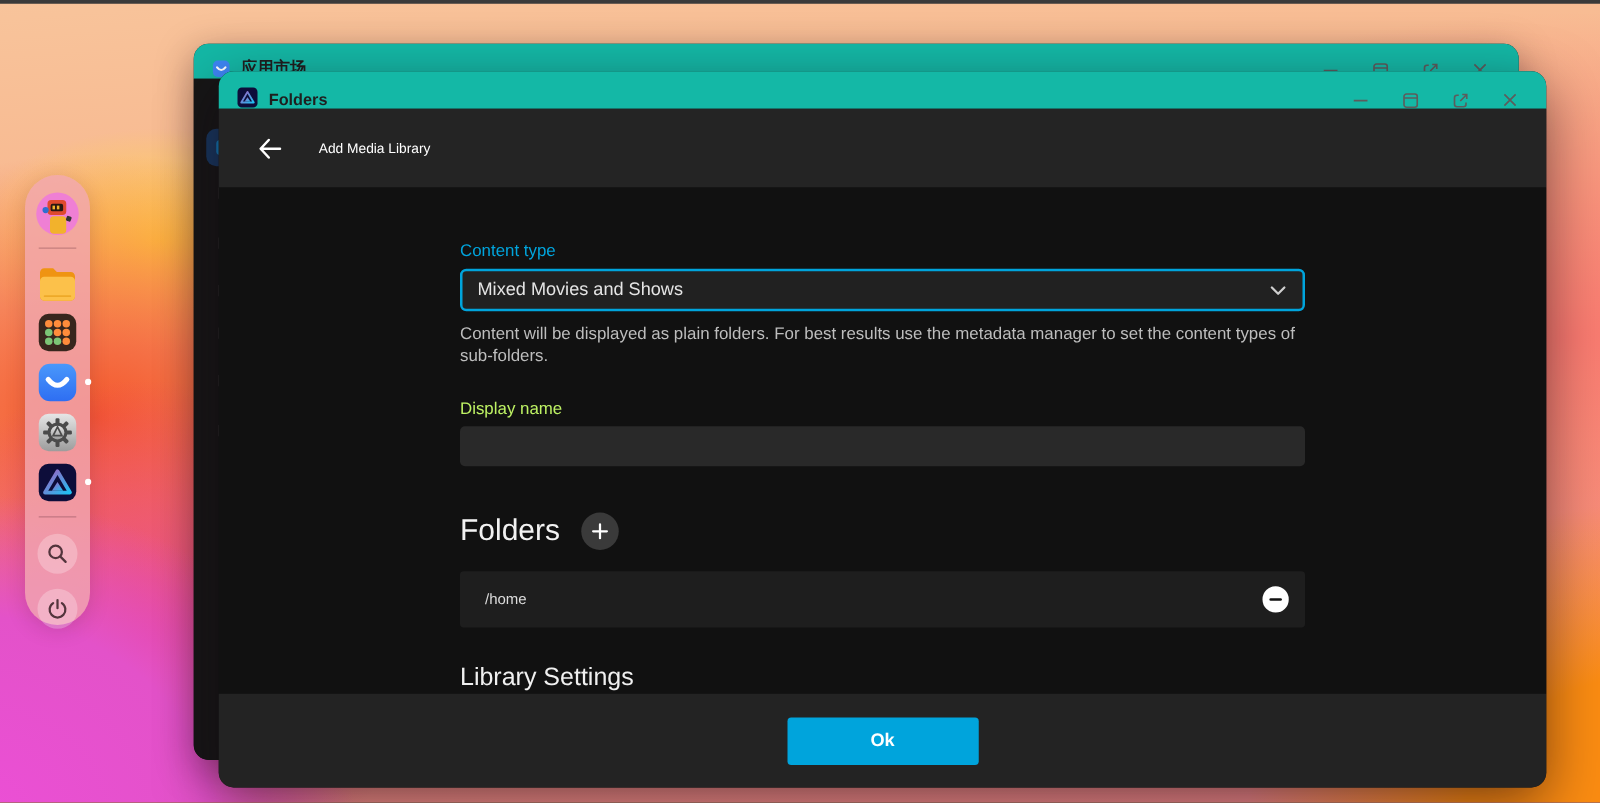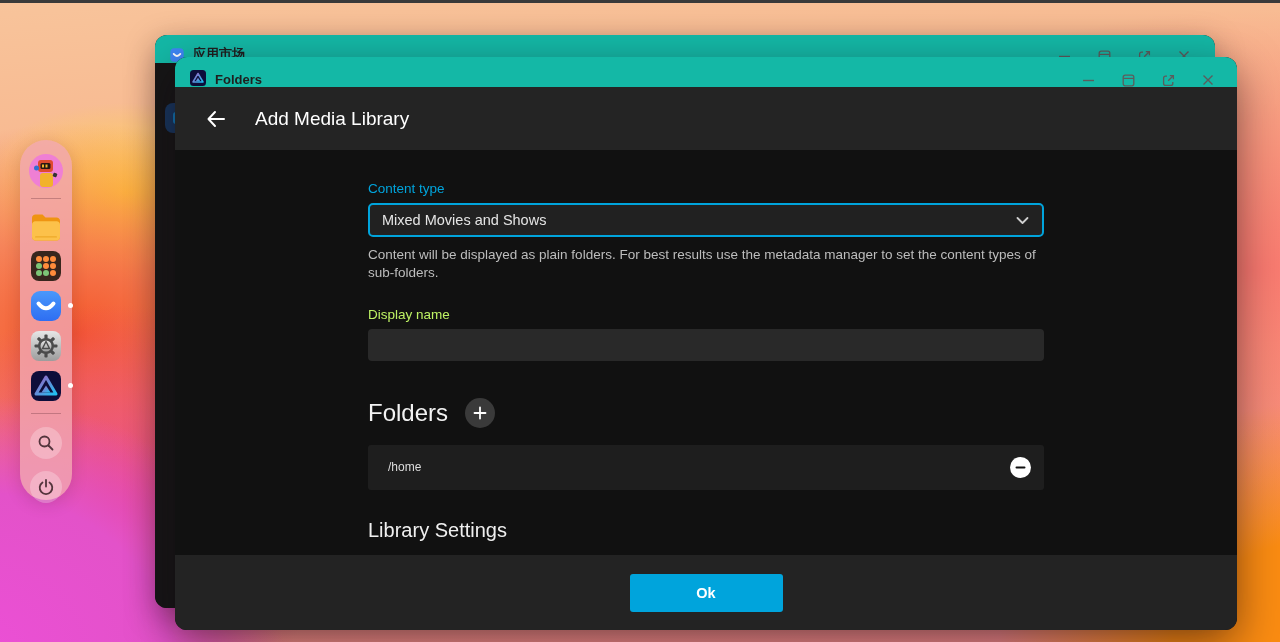--- a/index.html
+++ b/index.html
@@ -53,24 +53,24 @@
     border-radius:3px; background:#0f86c8; opacity:.8; }
   .am-frag { position:absolute; left:20px; width:3px; height:9px; background:#8f8f8f; opacity:.8; }
 
   
   .win-jf { position:absolute; left:175px; top:57px; width:1062px; height:573px; z-index:20;
     border-radius:12px; background:#101010; box-shadow:0 14px 44px rgba(20,5,15,0.5); }
   .win-jf .titlebar { height:30px; }
   .jf-dialog-header { position:absolute; top:30px; left:0; right:0; height:63px; background:#242424;
     display:flex; align-items:center; padding-left:28px; }
   .back-btn { width:26px; height:26px; display:flex; align-items:center; justify-content:center; cursor:pointer; }
-  .dialog-title { color:#ffffff; font-size:19px; font-weight:400; margin-left:26px; }
+  .dialog-title { color:#ffffff; font-size:11px; font-weight:400; margin-left:26px; }
 
   .jf-content { position:absolute; top:93px; left:0; right:0; bottom:75px; background:#111111; overflow:hidden; }
-  .form-col { width:676px; margin:0 auto; padding-top:31px; }
+  .form-col { width:676px; margin:0 auto; padding-top:43px; }
 
   .lbl-accent { color:#00a4dc; font-size:13.5px; display:block; }
   .select-box { margin-top:7px; height:34px; background:#212121; border:2px solid #00a4dc; border-radius:5px;
     display:flex; align-items:center; justify-content:space-between; padding:0 12px; cursor:pointer; }
   .select-value { color:#e5e5e5; font-size:14.5px; }
   .help-text { margin-top:9px; color:#bdbdbd; font-size:13.5px; line-height:1.33; }
 
   .lbl-plain { display:block; margin-top:25px; color:#bef264; font-size:13.5px; }
   .text-input { margin-top:7px; width:676px; height:32px; background:#292929; border:none; border-radius:4px;
     padding:0 10px; color:#ededed; font-size:14px; outline:none; }

